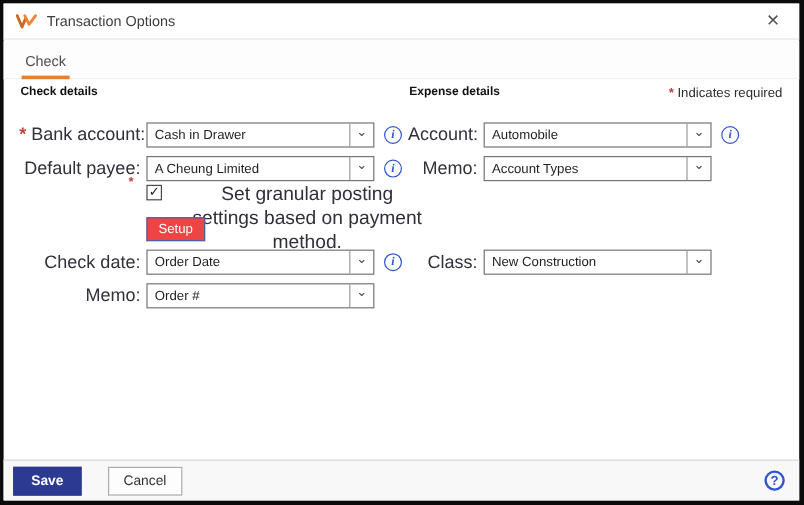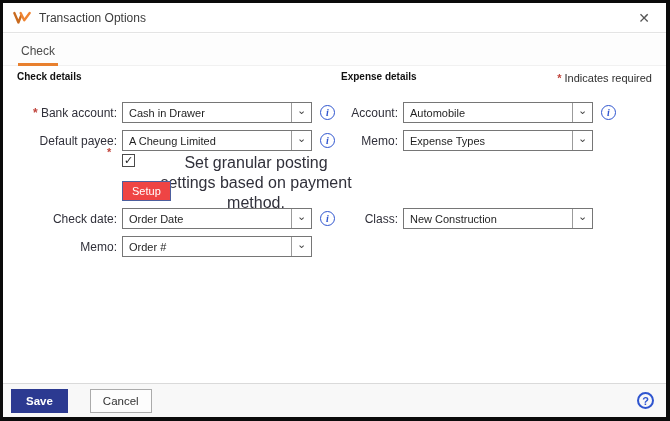--- a/index.html
+++ b/index.html
@@ -56,21 +56,21 @@
   .req { color: #c0443c; font-weight: bold; }
   
   .row {
     position: absolute;
     display: flex; align-items: center;
     height: 21px;
   }
   .row.left-col { left: 13px; }
   .row.right-col { left: 337px; }
   .lbl {
-    font-size: 12px; color: #30303a; text-align: right;
+    font-size: 15px; color: #30303a; text-align: right;
     margin-right: 5px; white-space: nowrap;
   }
   .lbl-w1 { width: 101px; }
   .lbl-w2 { width: 58px; }
   .dd {
     display: flex; align-items: stretch;
     width: 190px; height: 21px;
     background: #ffffff; border: 1px solid #767676;
     cursor: pointer;
   }
@@ -218,21 +218,21 @@
     <div class="dd">
       <span class="dd-val">Automobile</span>
       <span class="dd-btn">⌄</span>
     </div>
     <span class="info-ic">i</span>
   </div>
 
   <div class="row right-col" style="top:127px">
     <span class="lbl lbl-w2">Memo:</span>
     <div class="dd">
-      <span class="dd-val">Expense Types</span>
+      <span class="dd-val">Account Types</span>
       <span class="dd-btn">⌄</span>
     </div>
   </div>
 
   <div class="row right-col" style="top:205px">
     <span class="lbl lbl-w2">Class:</span>
     <div class="dd">
       <span class="dd-val">New Construction</span>
       <span class="dd-btn">⌄</span>
     </div>

